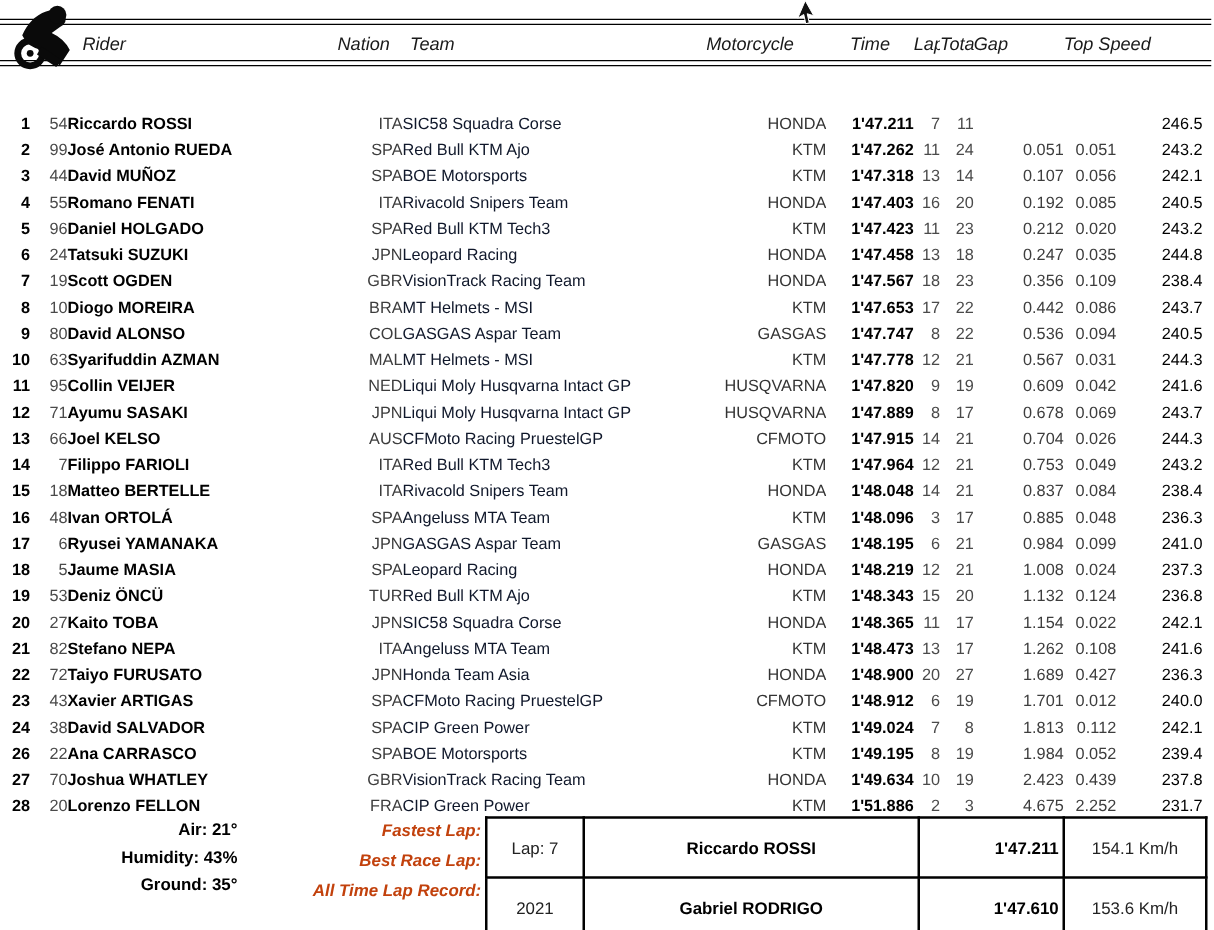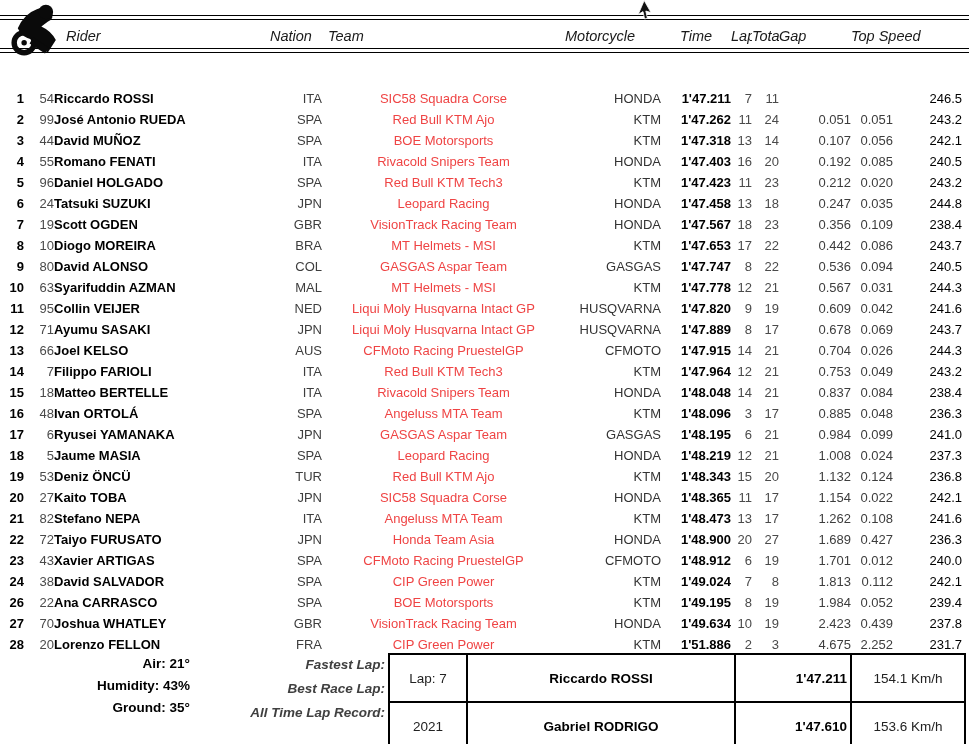--- a/index.html
+++ b/index.html
@@ -33,40 +33,40 @@
     height:62px;vertical-align:top;padding-top:26px;
     font-style:italic;font-size:14.5px;color:#1a1a1a;
   }
   .r{text-align:left;}
   .c{text-align:center;}
   .l{text-align:left;}
   td.pos{font-weight:bold;color:#000;text-align:right;font-size:13.5px;}
   td.num{color:#4a4a4a;text-align:right;padding-right:3px;}
   td.name{font-weight:bold;color:#000;padding-left:12px;font-size:13.5px;}
   td.nation{color:#3d3d3d;text-align:right;padding-right:2px;}
-  td.team{color:#ef4444;padding-left:6px;text-align:center;}
+  td.team{color:#0f172a;padding-left:6px;}
   td.bike{color:#333;text-align:right;padding-right:8px;}
   td.time{font-weight:bold;color:#000;text-align:right;font-size:14px;padding-right:2px;}
   td.lap,td.total{color:#4a4a4a;text-align:right;padding-right:2px;}
   td.gap,td.interval{color:#3d3d3d;text-align:right;padding-right:2px;}
   td.speed{font-weight:normal;color:#000;text-align:right;font-size:13.5px;}
   
   .conditions{
     position:absolute;left:0;top:653px;width:190px;
     text-align:right;font-size:13.5px;line-height:22px;font-weight:bold;color:#000;
   }
   .cond-practice-label{font-style:italic;font-weight:normal;color:#1a1a1a;}
   .cond-practice-value{font-weight:bold;font-size:17px;}
   .records{
     position:absolute;left:200px;top:653px;
     display:flex;align-items:flex-start;
   }
   .rec-labels{
     width:185px;text-align:right;padding-right:3px;
-    font-style:italic;font-weight:bold;font-size:13.5px;line-height:24px;color:#404040;
+    font-style:italic;font-weight:bold;font-size:13.5px;line-height:24px;color:#c2410c;
   }
   table.rec{
     border-collapse:collapse;
   }
   table.rec td{
     border:2px solid #000;
     height:22px;font-size:13.5px;white-space:nowrap;overflow:hidden;
     padding:12px 3px;
     margin-top:24px;
   }

